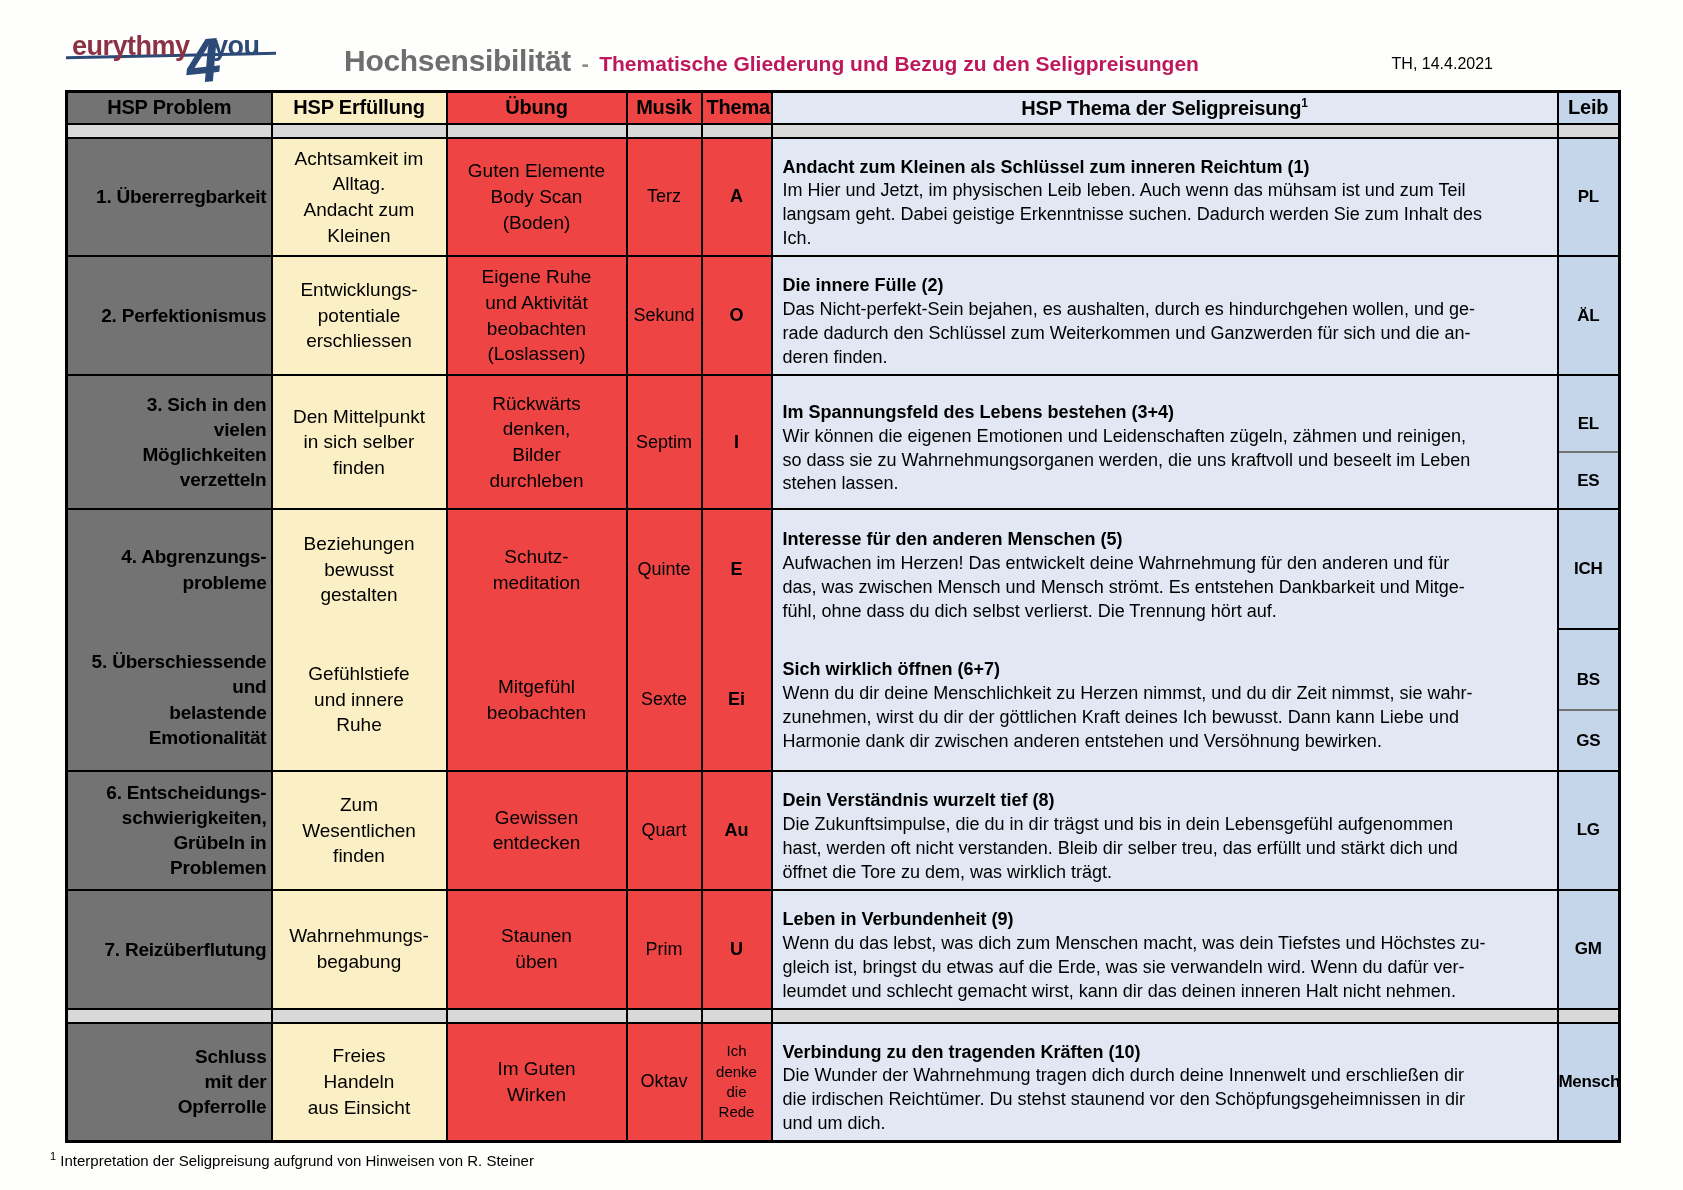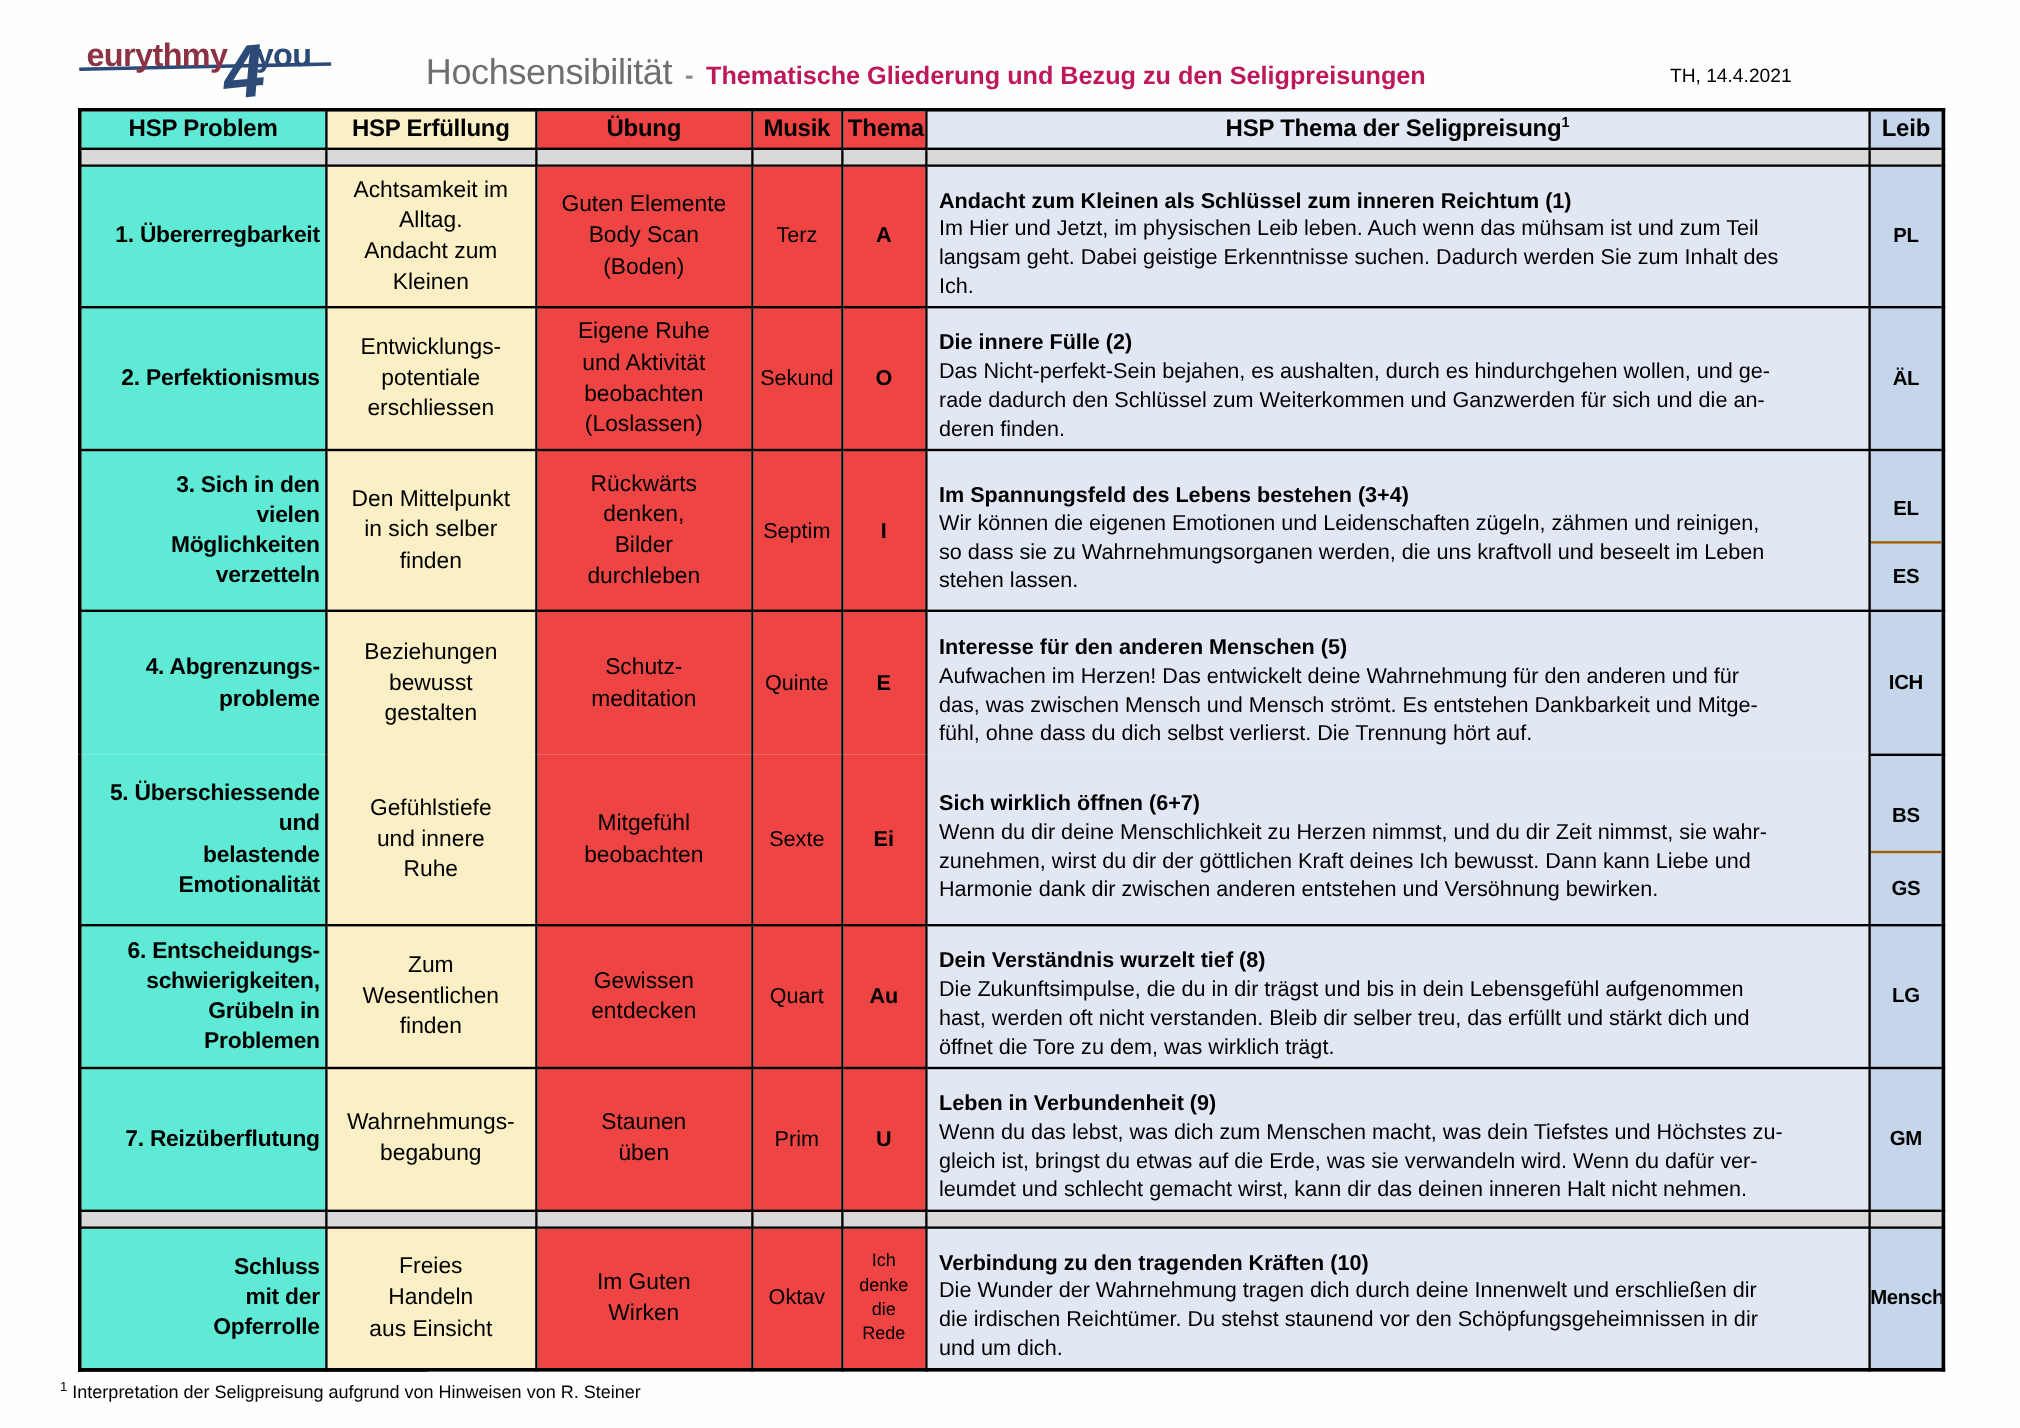--- a/index.html
+++ b/index.html
@@ -10,52 +10,52 @@
     color:#000;
   }
   
   .page-header{position:absolute;top:0;left:0;width:100%;height:90px;}
   .logo{position:absolute;left:72px;top:28px;display:flex;align-items:flex-end;width:200px;}
   .logo::after{content:"";position:absolute;left:-6px;right:-4px;bottom:5px;height:3px;background:#2c4a78;transform:rotate(-1.2deg);}
   .logo-word1{color:#8c3245;font-size:27px;font-weight:bold;letter-spacing:-0.5px;z-index:2;}
   .logo-digit{color:#2c4a78;font-size:62px;line-height:0.55;font-style:italic;font-weight:bold;margin:0 -7px 0 -4px;transform:translateY(16px) rotate(-6deg);z-index:3;}
   .logo-word2{color:#2c4a78;font-size:27px;font-weight:bold;letter-spacing:-0.5px;z-index:2;}
   .title-wrap{position:absolute;top:44px;left:0;right:140px;text-align:center;white-space:nowrap;}
-  .doc-title{font-size:30px;font-weight:normal;color:#6e6e6e;letter-spacing:-0.3px;}
+  .doc-title{font-size:30px;font-weight:bold;color:#6e6e6e;letter-spacing:-0.3px;}
   .doc-sep{font-size:22px;font-weight:bold;color:#8c8c8c;margin:0 6px;}
   .doc-subtitle{font-size:21px;font-weight:bold;color:#be185d;}
   .doc-date{position:absolute;top:55px;right:190px;font-size:16px;color:#000;}
   
   table.hsp{
     position:absolute;top:90px;left:65px;width:1553px;
     border-collapse:collapse;table-layout:fixed;
     border:3px solid #000;
   }
   td,th{border:2px solid #000;padding:2px 4px;vertical-align:middle;text-align:center;overflow:hidden;}
   th{font-size:20px;font-weight:bold;letter-spacing:-0.2px;}
   tr.hrow{height:32px;}
   tr.sp{height:14px;}
   tr.sp td{background:#d9d9d9;padding:0;}
   tr.r1{height:118px;} tr.r2{height:116px;} tr.r3{height:114px;} tr.r4{height:120px;}
   tr.r5{height:122px;padding-left:44px;} tr.r6{height:114px;} tr.r7{height:116px;} tr.r8{height:106px;}
-  .bg1{background:#5eead4;} .bg2{background:#fbf0c5;} .bg3{background:#ef4444;}
+  .bg1{background:#737373;} .bg2{background:#fbf0c5;} .bg3{background:#ef4444;}
   .bg6{background:#e1e8f4;} .bg7{background:#c5d6eb;}
   .c-problem{font-weight:bold;font-size:19px;letter-spacing:-0.2px;line-height:1.32;text-align:right;}
   .c-erf,.c-ueb{font-size:19px;line-height:1.35;}
   .c-musik{font-size:18px;}
   .c-vokal{font-size:18px;font-weight:bold;}
   .c-vokal.small{font-size:15px;font-weight:normal;line-height:1.35;}
   .pre{white-space:pre-line;}
   .c-thema{text-align:left;padding:4px 10px;line-height:1.33;}
   .tt{font-weight:bold;font-size:18px;margin-top:13px;}
   .tb{font-size:18px;white-space:pre-line;}
   .c-leib{font-weight:bold;font-size:17px;letter-spacing:-0.3px;padding:0;}
   .leib-split{display:flex;flex-direction:column;}
   .lh{display:flex;align-items:center;justify-content:center;}
-  .lh:first-child{border-bottom:2px solid #a16207;margin-top:20px;}
+  .lh:first-child{border-bottom:2px solid #737373;margin-top:20px;}
   tr.r3 .lh{height:55px;} tr.r5 .lh{height:59px;}
   
   .nb{border-bottom-style:hidden;}
   sup.fn{font-size:12px;}
   
   .footnote-rule{position:absolute;left:65px;top:1141px;width:292px;border-top:2px solid #000;}
   .footnote{position:absolute;left:50px;top:1150px;font-size:15px;}
   .footnote sup{font-size:11px;}
 </style>
 </head>

